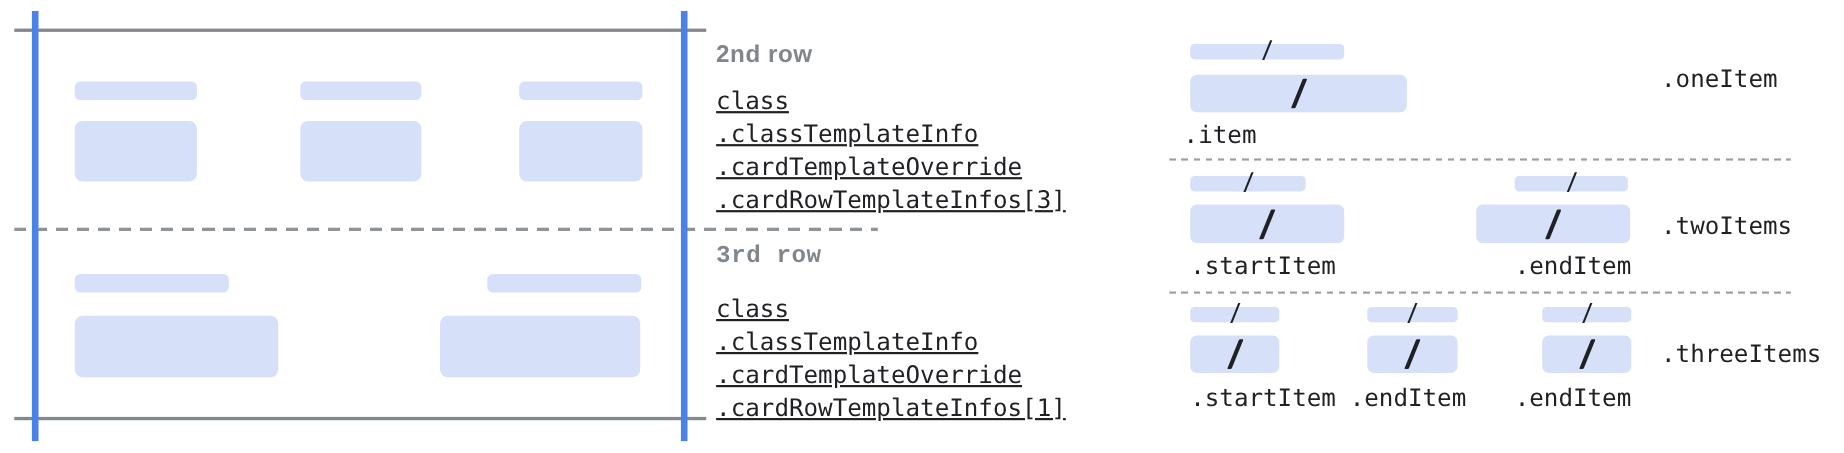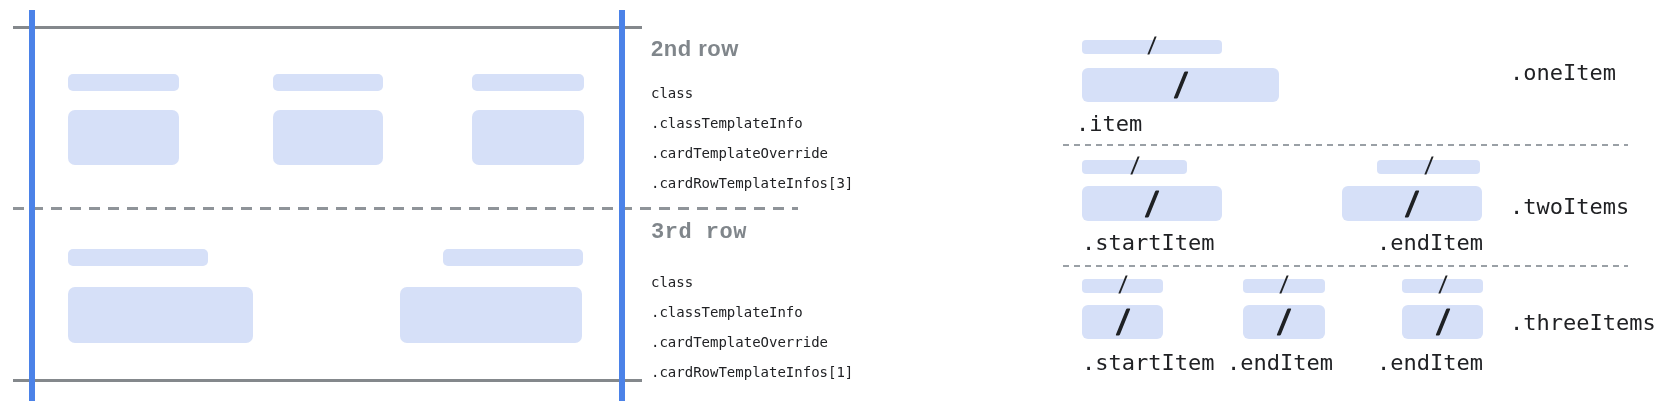--- a/index.html
+++ b/index.html
@@ -31,21 +31,21 @@
   .value-bar{border-radius:7px;}
   
   .row-title{
     position:absolute;
     font-size:22px;font-weight:bold;color:#80868b;
     white-space:nowrap;letter-spacing:0.5px;
   }
   .code-block{
     position:absolute;
     font-family:"DejaVu Sans Mono","Liberation Mono",monospace;
-    font-size:14px;color:#202124;line-height:30px;white-space:nowrap;
+    font-size:22px;color:#202124;line-height:30px;white-space:nowrap;text-decoration:underline;
   }
   
   .item-small-bar{position:absolute;background:#d6e0f8;border-radius:4px;height:14px;}
   .item-big-bar{position:absolute;background:#d6e0f8;border-radius:6px;}
   .slash{
     position:absolute;left:50%;top:50%;
     background:#1f2124;
     transform:translate(-50%,-50%) skewX(-22deg);
   }
   .slash-sm{width:2px;height:18px;transform:translate(-50%,-58%) skewX(-22deg);}

